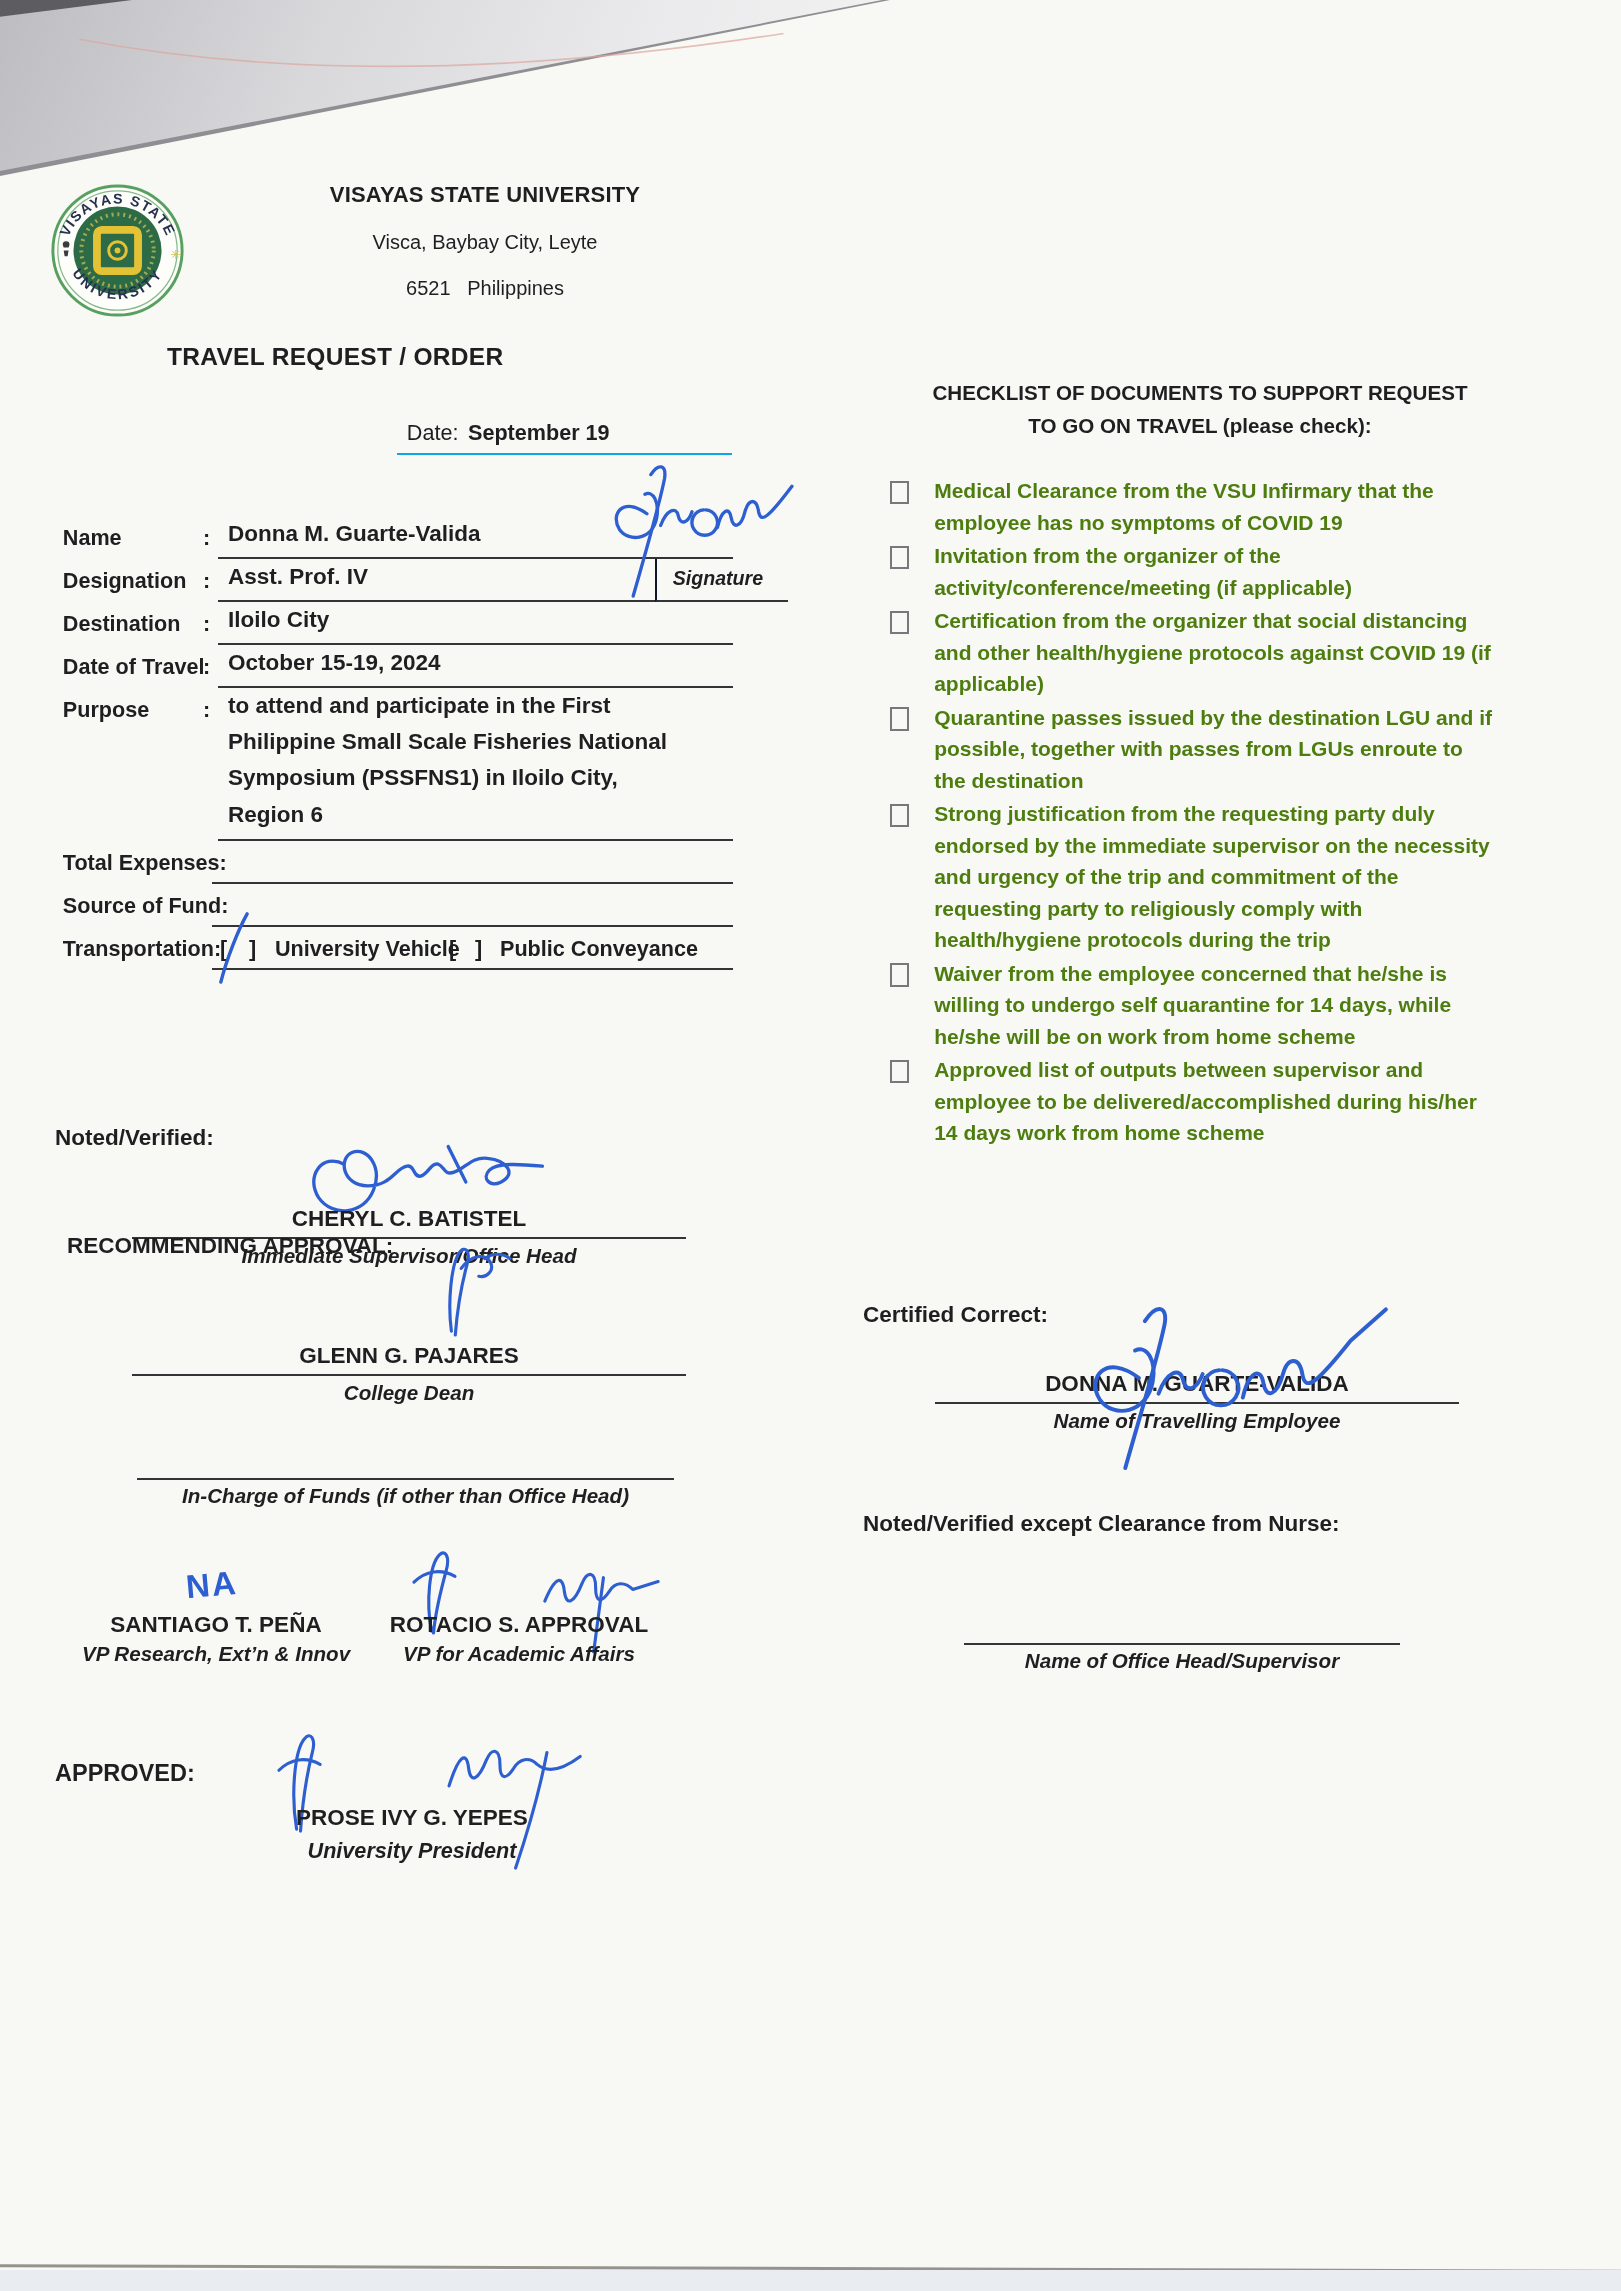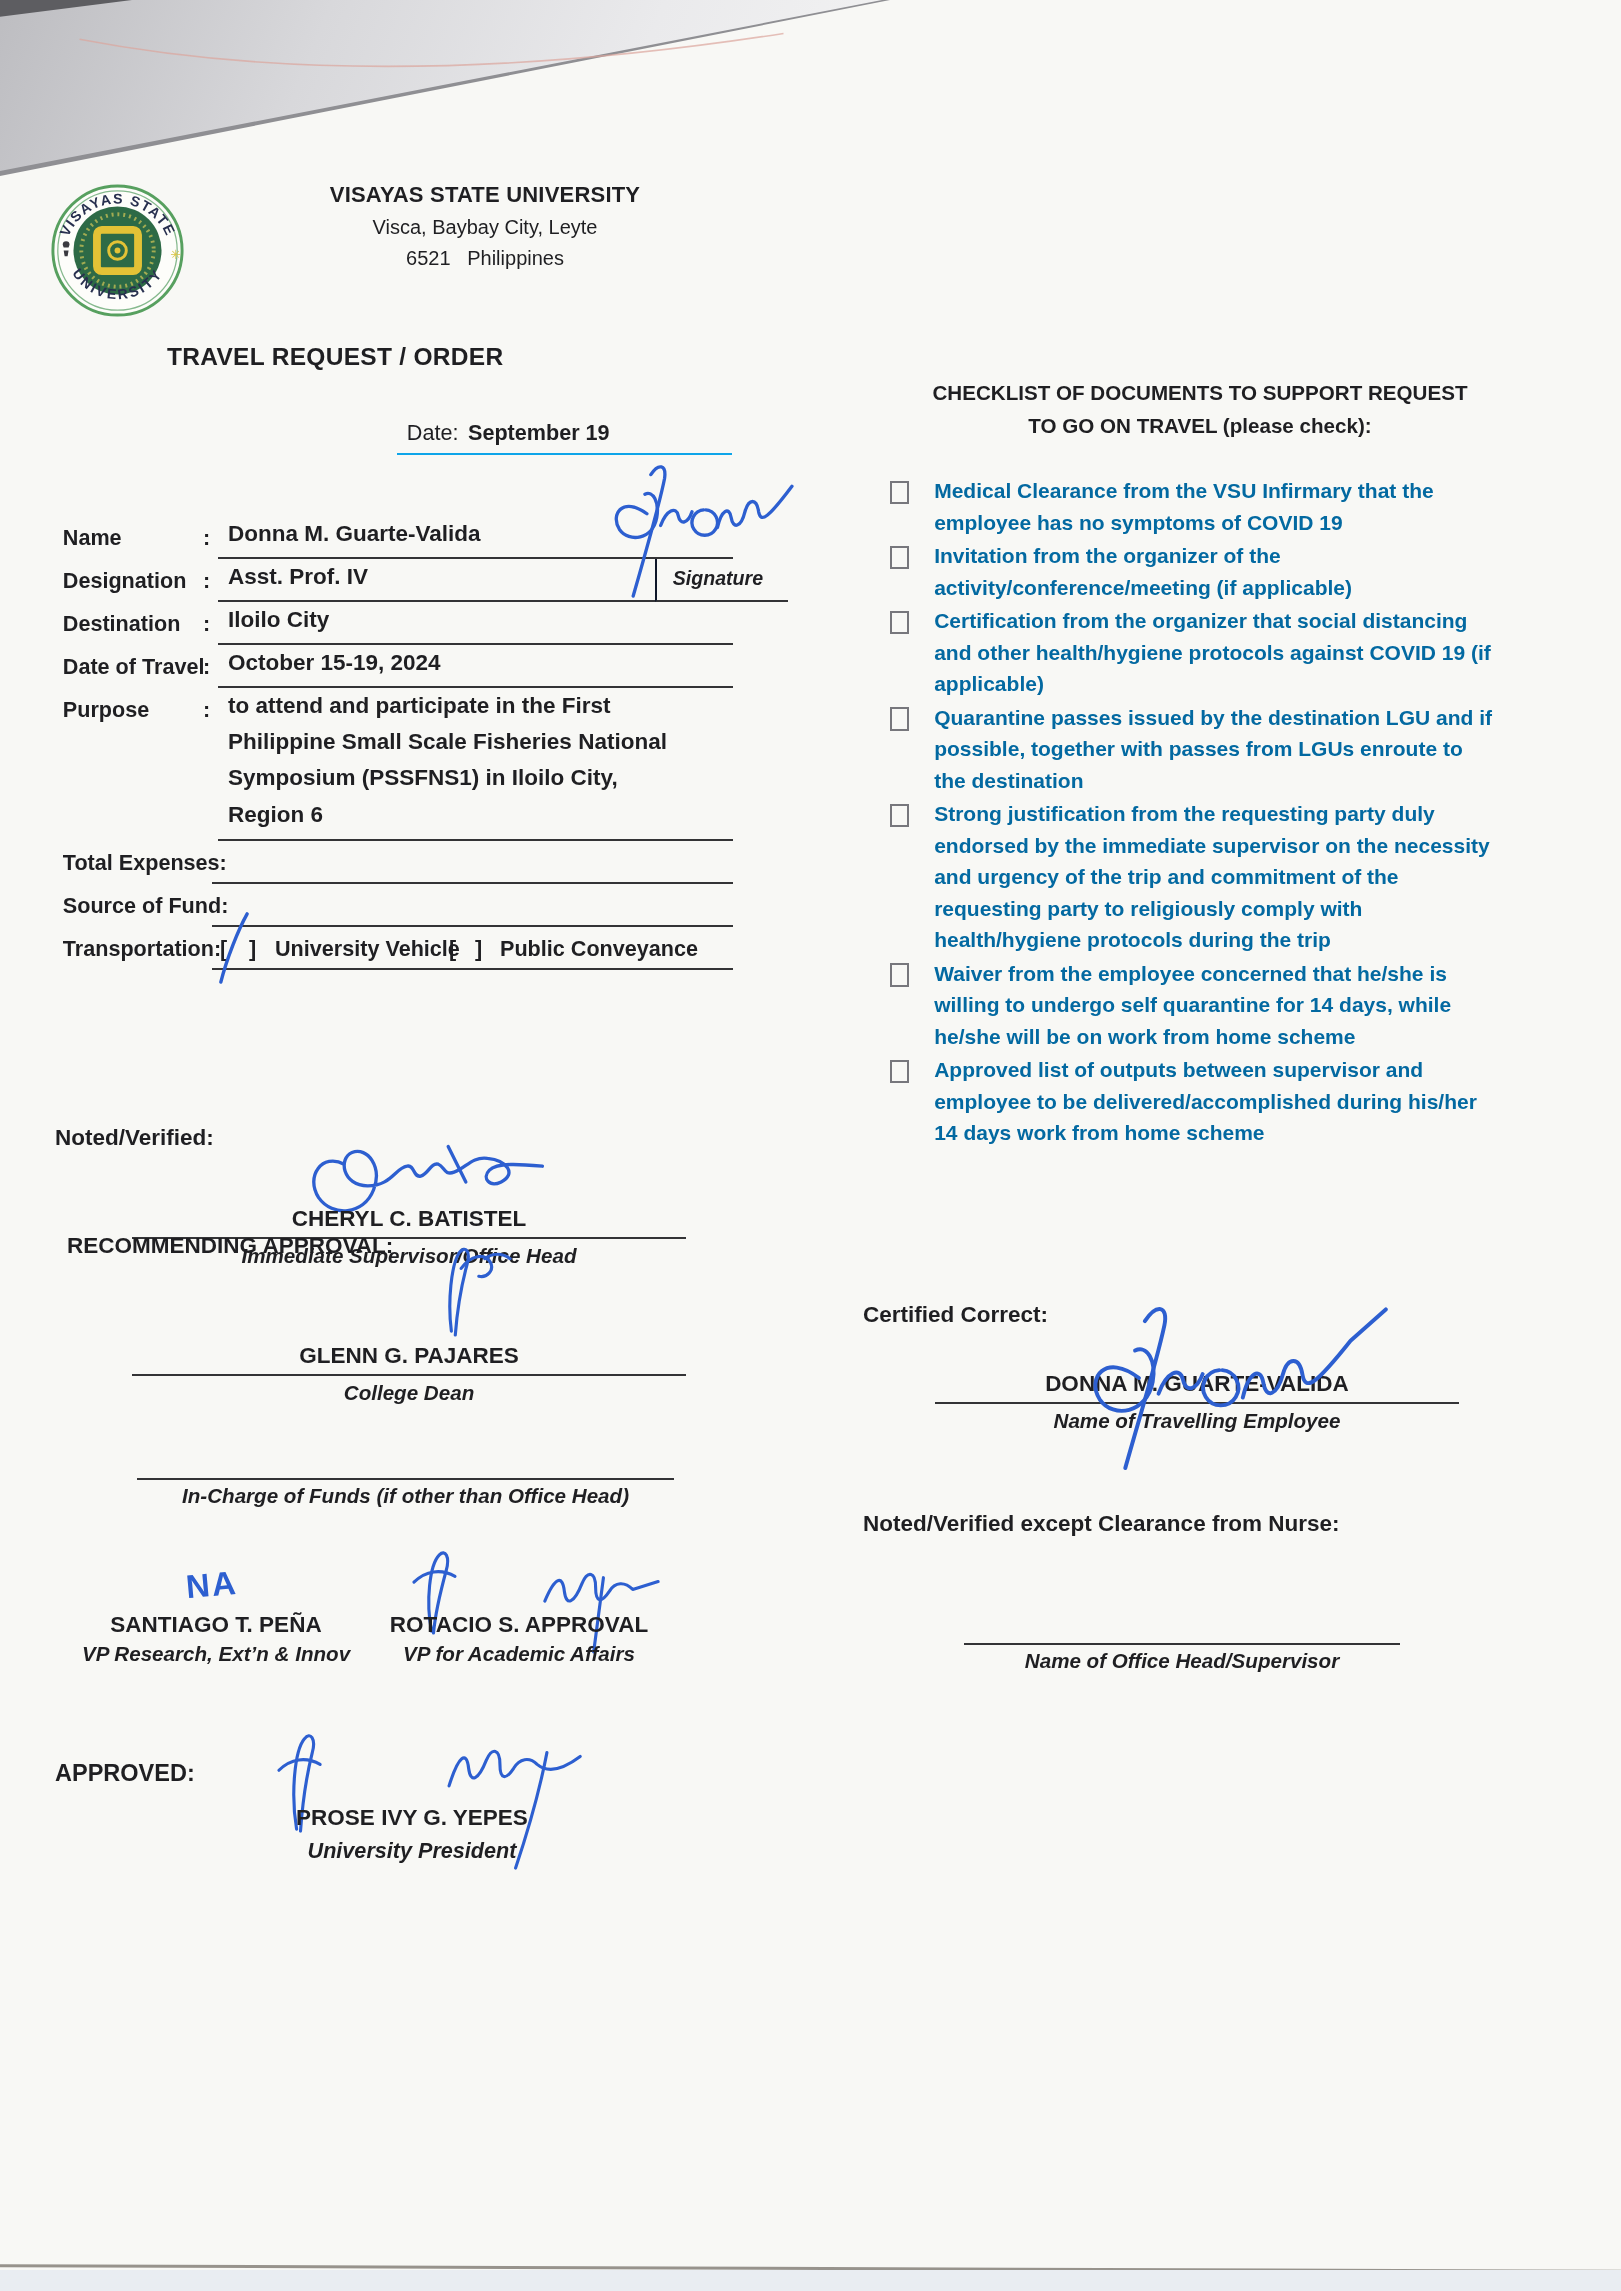--- a/index.html
+++ b/index.html
@@ -13,21 +13,21 @@
          background:linear-gradient(112deg,#bdbdc1 0%,#d8d8db 35%,#eaeaec 70%,#f3f3f3 100%);
          clip-path:polygon(0 0,100% 0,0 100%);}
   .wedge-tip{position:absolute;top:0;left:0;width:132px;height:16.7px;background:#5d5d61;
              clip-path:polygon(0 0,100% 0,0 100%);}
   .paper-edge-line{position:absolute;left:-3.9px;top:2267px;width:1631px;height:2.9px;background:#97938c;
                    transform:rotate(0.2deg);}
   .paper-edge-below{position:absolute;left:0;top:2270px;width:1621px;height:21.6px;background:#e9edf2;}
   
   .uni-head{left:292px;top:182px;width:386px;text-align:center;}
   .uni-name{font-size:22px;font-weight:700;letter-spacing:0.2px;}
-  .uni-addr{font-size:20px;margin-top:8px;}
+  .uni-addr{font-size:20px;margin-top:23px;}
   .form-title{left:167px;top:343px;font-size:24.5px;font-weight:700;letter-spacing:0.3px;}
   .date-row{left:397px;top:414px;width:335px;height:39px;border-bottom:2px solid #0ea5e9;font-size:21.6px;}
   .date-row .lbl{position:absolute;left:9.8px;top:5.9px;}
   .date-row .val{position:absolute;left:71px;top:5.9px;font-weight:700;}
   
   .frow{position:absolute;left:55px;width:678px;height:43px;}
   .frow .lbl{position:absolute;left:7.8px;top:8.8px;font-size:21.6px;font-weight:700;}
   .frow .colon{position:absolute;left:148px;top:8.8px;font-size:21.6px;font-weight:700;}
   .frow .val{position:absolute;left:173px;top:4.9px;font-size:22.5px;font-weight:700;}
   .frow .u{position:absolute;left:163px;right:0;bottom:0;border-bottom:2px solid #343436;}
@@ -47,21 +47,21 @@
   .blankline{position:absolute;border-bottom:2px solid #343436;}
   .ink path{stroke:#2d5fd0;fill:none;stroke-linecap:round;stroke-linejoin:round;}
   .hand-na{left:186px;top:1566px;color:#2d5fd0;font-size:33px;font-weight:700;
            transform:rotate(-5deg);letter-spacing:2px;}
   
   .rcol{position:absolute;left:861px;top:377px;width:678px;}
   .chk-head{position:absolute;top:0;width:100%;text-align:center;font-size:20.6px;font-weight:700;line-height:1.6;}
   .chk-list{position:absolute;top:98px;left:29px;width:647px;}
   .chk-item{display:flex;margin-bottom:2px;}
   .chk-box{flex:0 0 14.7px;width:14.7px;height:19.6px;border:2px solid #77777c;margin-top:5.9px;margin-right:25.5px;}
-  .chk-text{width:559px;font-size:21px;font-weight:700;line-height:1.5;color:#0369a1;}
+  .chk-text{width:559px;font-size:21px;font-weight:700;line-height:1.5;color:#4d7c0f;}
   .scribble{position:absolute;}
 </style>
 </head>
 <body>
 
 <div class="page">
 
   <div class="wedge-dark"></div>
   <div class="wedge"></div>
   <div class="wedge-tip"></div>

